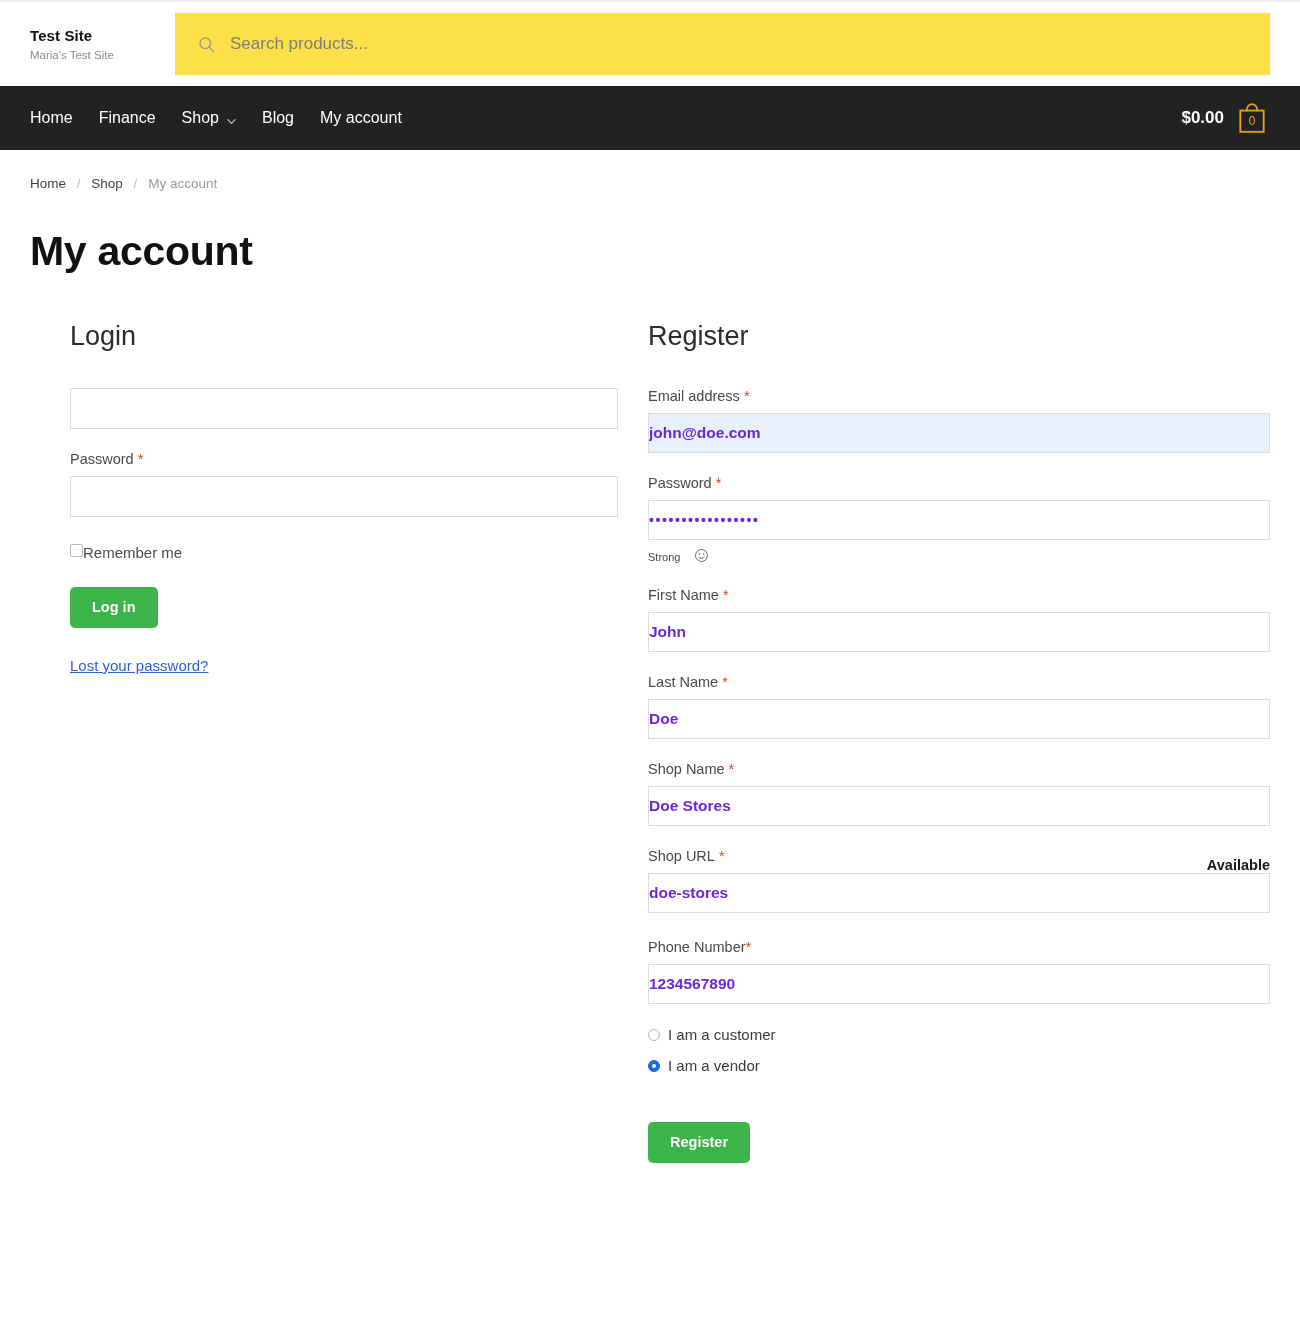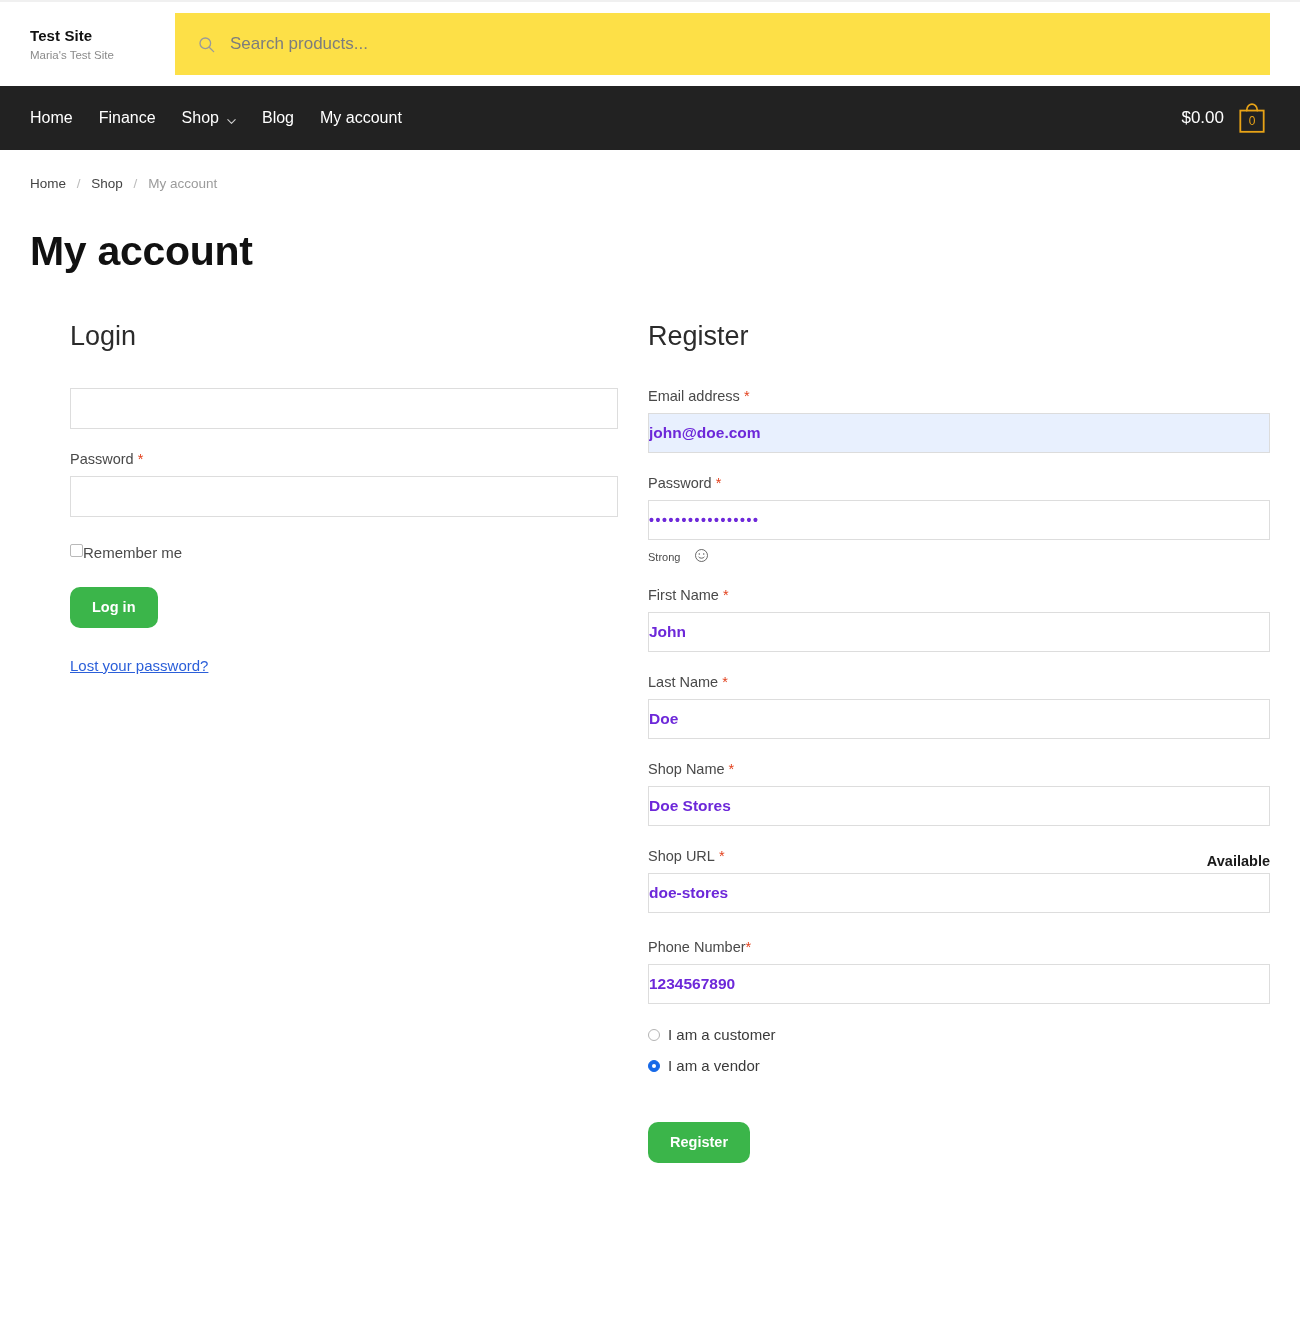--- a/index.html
+++ b/index.html
@@ -72,21 +72,21 @@
   }
   .nav-item:first-child { padding-left: 0; }
   .chev { display: inline-block; width: 10px; height: 10px; color: #cfcfcf; }
   .cart {
     margin-left: auto;
     display: flex;
     align-items: center;
     gap: 10px;
     cursor: pointer;
   }
-  .cart-amount { font-size: 17px; color: #ffffff; }
+  .cart-amount { font-size: 17px; color: #ffffff; font-weight: bold; }
   .cart-bag {
     position: relative;
     width: 36px;
     height: 36px;
     display: flex;
     align-items: center;
     justify-content: center;
   }
   .cart-count {
     position: absolute;
@@ -162,21 +162,21 @@
 
   .pw-meter {
     font-size: 11px;
     color: #4a4a4a;
     margin-top: 8px;
     display: flex;
     align-items: center;
     gap: 14px;
   }
 
-  .label-row { display: flex; align-items: center; }
+  .label-row { display: flex; align-items: flex-end; }
   .label-row .f-label { flex: 1; margin-bottom: 9px; }
   .availability {
     font-size: 14.5px;
     font-weight: bold;
     color: #1a1a1a;
   }
   .url-hint {
     font-size: 11.5px;
     color: #8a8a8a;
     margin-top: 7px;
@@ -201,21 +201,21 @@
     display: inline-block;
     background: #3bb54a;
     color: #ffffff;
     border: none;
     font-family: "Liberation Sans", sans-serif;
     font-size: 14.5px;
     font-weight: bold;
     padding: 13px 22px;
     cursor: pointer;
     line-height: 1;
-    border-radius: 10px;
+    border-radius: 5px;
   }
   .lost-link {
     display: inline-block;
     margin-top: 29px;
     font-size: 15px;
     color: #2b5fd9;
     text-decoration: underline;
     cursor: pointer;
   }
 

